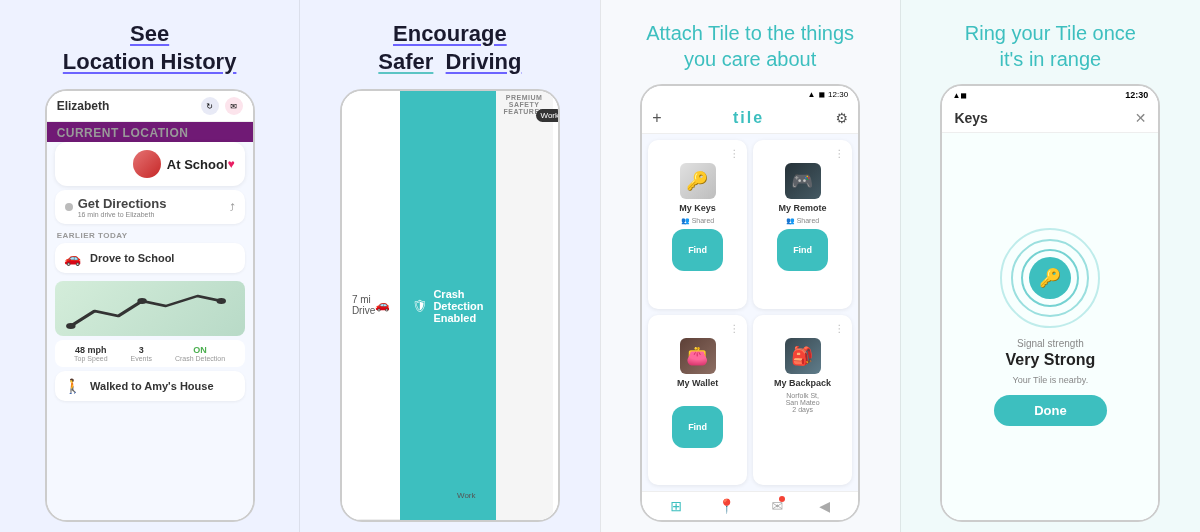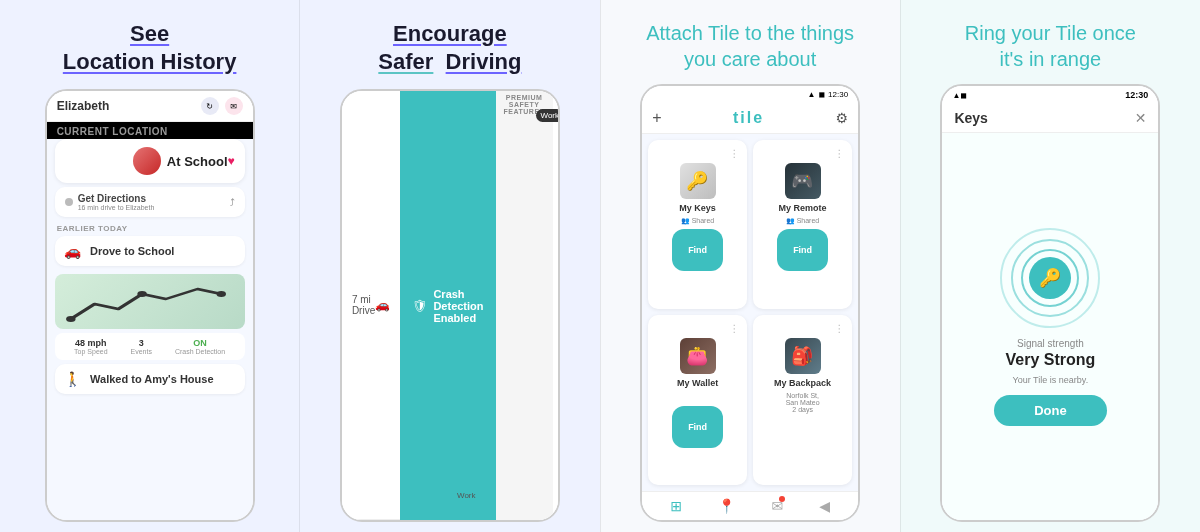--- a/index.html
+++ b/index.html
@@ -75,21 +75,21 @@
       display: flex;
       align-items: center;
       justify-content: space-between;
       border-bottom: 1px solid #eee;
     }
     .p1-header-name { font-size: 12px; font-weight: 600; color: #333; }
     .p1-header-icons { display: flex; gap: 6px; }
     .icon-circle { width: 18px; height: 18px; border-radius: 50%; background: #e8eaf6; display: flex; align-items: center; justify-content: center; font-size: 8px; }
     .icon-circle.pink { background: #fce4ec; }
 
-    .location-label { font-size: 10px; color: #999; font-weight: 600; letter-spacing: 0.5px; padding: 4px 10px 2px; background: #000000; }
+    .location-label { font-size: 12px; color: #999; font-weight: 600; letter-spacing: 0.5px; padding: 4px 10px 2px; background: #701a75; }
 
     .at-school-card {
       background: #fff;
       margin: 0 8px 4px;
       border-radius: 12px;
       padding: 8px 10px;
       display: flex;
       align-items: center;
       justify-content: flex-end;
       box-shadow: 0 1px 4px rgba(0,0,0,0.08);
@@ -104,21 +104,21 @@
       margin: 0 8px 4px;
       border-radius: 10px;
       padding: 6px 10px;
       display: flex;
       align-items: center;
       justify-content: space-between;
       box-shadow: 0 1px 3px rgba(0,0,0,0.06);
     }
     .dir-left { display: flex; align-items: center; gap: 5px; }
     .dir-dot { width: 8px; height: 8px; border-radius: 50%; background: #bbb; }
-    .dir-text { font-size: 10px; color: #444; font-weight: 600; }
+    .dir-text { font-size: 13px; color: #444; font-weight: 600; }
     .dir-sub { font-size: 7px; color: #888; }
     .share-icon { color: #888; font-size: 10px; }
 
     .earlier-label { font-size: 8px; color: #999; font-weight: 600; letter-spacing: 0.5px; padding: 3px 10px; }
 
     .drove-card {
       background: #fff;
       margin: 0 8px 4px;
       border-radius: 10px;
       padding: 7px 10px;

